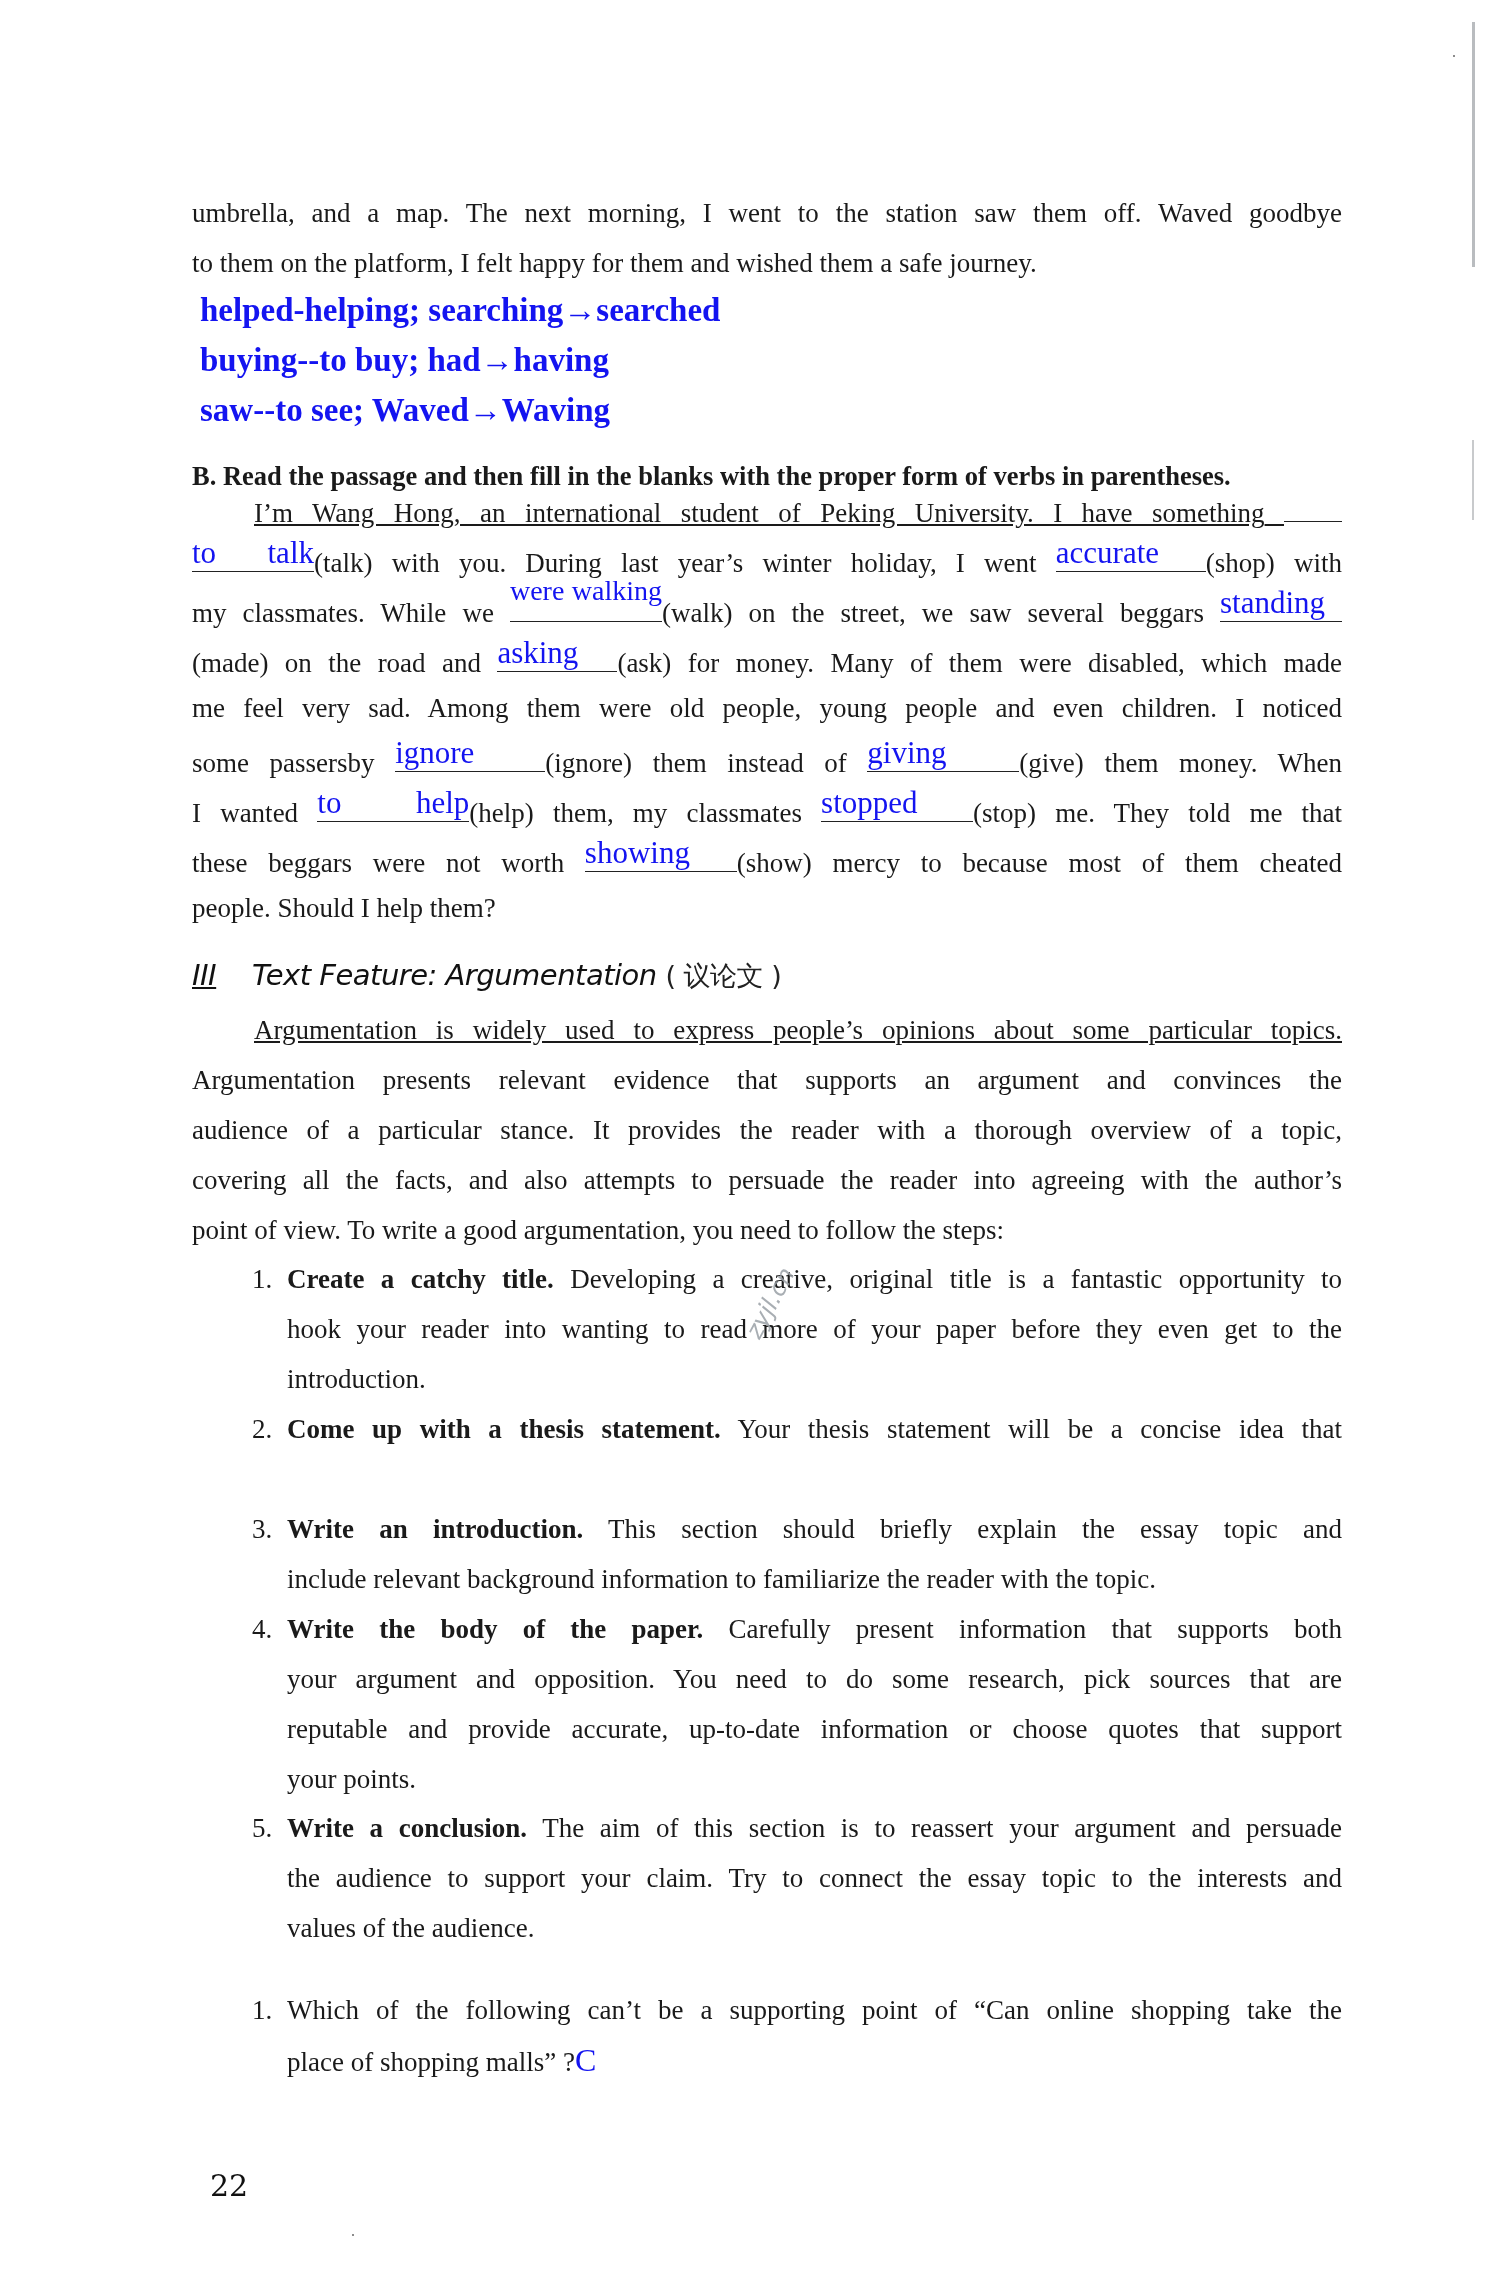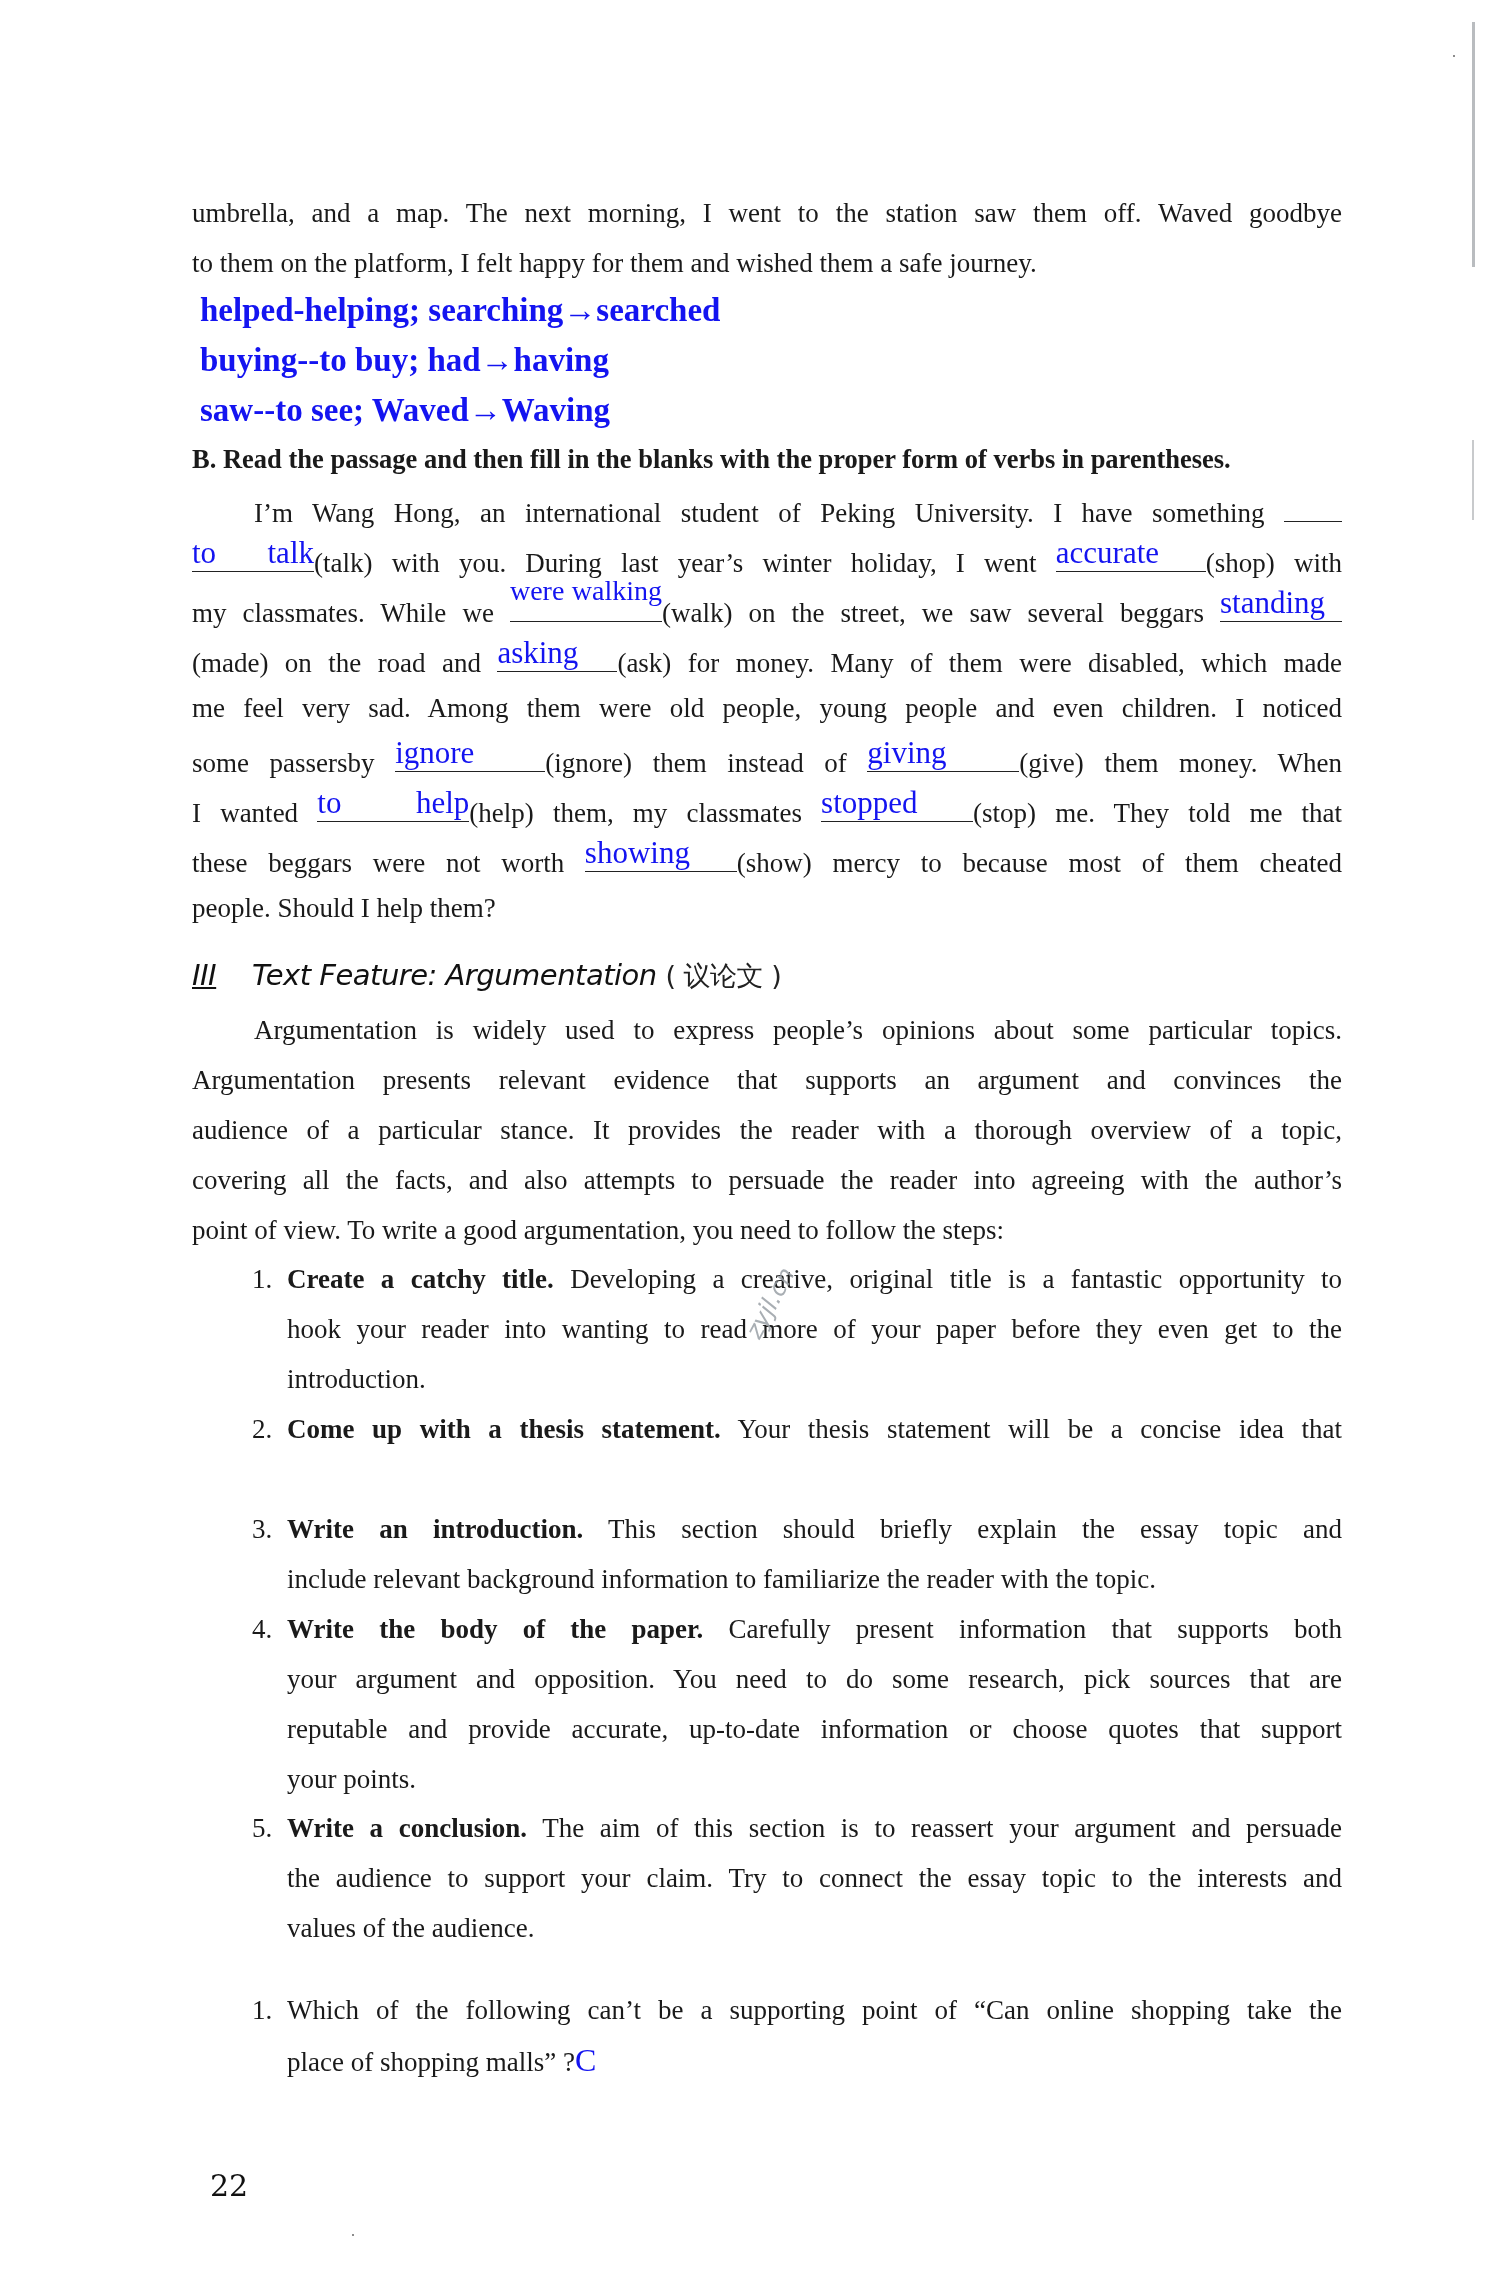--- a/index.html
+++ b/index.html
@@ -13,21 +13,21 @@
 
   .line { position: absolute; left: 192px; width: 1150px; font-size: 27px; line-height: 34px;
           white-space: nowrap; }
   .just { text-align: justify; text-align-last: justify; }
   .blue { color: #1414f0; font-family: "Liberation Serif", serif; }
   .ann { position: absolute; left: 200px; font-size: 33px; line-height: 40px; color: #1414f0; white-space: nowrap; font-weight: bold; }
   .heading-b { font-weight: bold; font-size: 26.5px; }
   .blank { display: inline-block; position: relative; border-bottom: 1.5px solid #222; height: 30px; vertical-align: baseline; text-align: center; }
   .blank .fill { position: absolute; left: 0; right: 0; bottom: 2px; font-size: 31px; color: #1414f0; line-height: 32px; text-align: left; white-space: nowrap; }
   .blank .fill.raised { bottom: 14px; font-size: 28px; }
-  .indent { padding-left: 62px; }
+  .indent { padding-left: 62px; text-decoration: underline; }
 
   .sec-head { position: absolute; left: 192px; top: 958px; font-family: "DejaVu Sans", "Liberation Sans", sans-serif;
               font-style: italic; font-size: 29px; letter-spacing: -0.5px; white-space: nowrap; color: #111; }
   .sec-head .num { display: inline-block; width: 60px; text-decoration: underline; }
   .sec-head .cn { font-style: normal; font-family: "DejaVu Sans", sans-serif; font-size: 27px; color: #222; }
 
   .li { position: absolute; left: 252px; width: 1090px; font-size: 27px; line-height: 34px; white-space: nowrap; }
   .li .n { display: inline-block; width: 35px; }
   .li b { font-weight: bold; }
   .li-cont { position: absolute; left: 287px; width: 1055px; font-size: 27px; line-height: 34px; white-space: nowrap; }
@@ -45,21 +45,21 @@
   <div class="dot" style="left:1453px;top:55px"></div>
   <div class="dot" style="left:352px;top:2234px"></div>
 
   <div class="line just" style="top:196px">umbrella, and a map. The next morning, I went to the station saw them off. Waved goodbye</div>
   <div class="line" style="top:246px">to them on the platform, I felt happy for them and wished them a safe journey.</div>
 
   <div class="ann" style="top:290px">helped-helping; searching→searched</div>
   <div class="ann" style="top:340px">buying--to buy; had→having</div>
   <div class="ann" style="top:390px">saw--to see; Waved→Waving</div>
 
-  <div class="line heading-b" style="top:442px">B. Read the passage and then fill in the blanks with the proper form of verbs in parentheses.</div>
+  <div class="line heading-b" style="top:459px">B. Read the passage and then fill in the blanks with the proper form of verbs in parentheses.</div>
 
   <div class="line just indent" style="top:491px;width:1088px">
     <span>I’m Wang Hong, an international student of Peking University. I have something</span>
     <span class="blank" style="width:58px"></span>
   </div>
 
   <div class="line just" style="top:541px">
     <span class="blank" style="width:122px"><span class="fill">to talk</span></span><span>(talk) with you. During last year’s winter holiday, I went</span>
     <span class="blank" style="width:150px"><span class="fill">accurate</span></span><span>(shop) with</span>
   </div>

